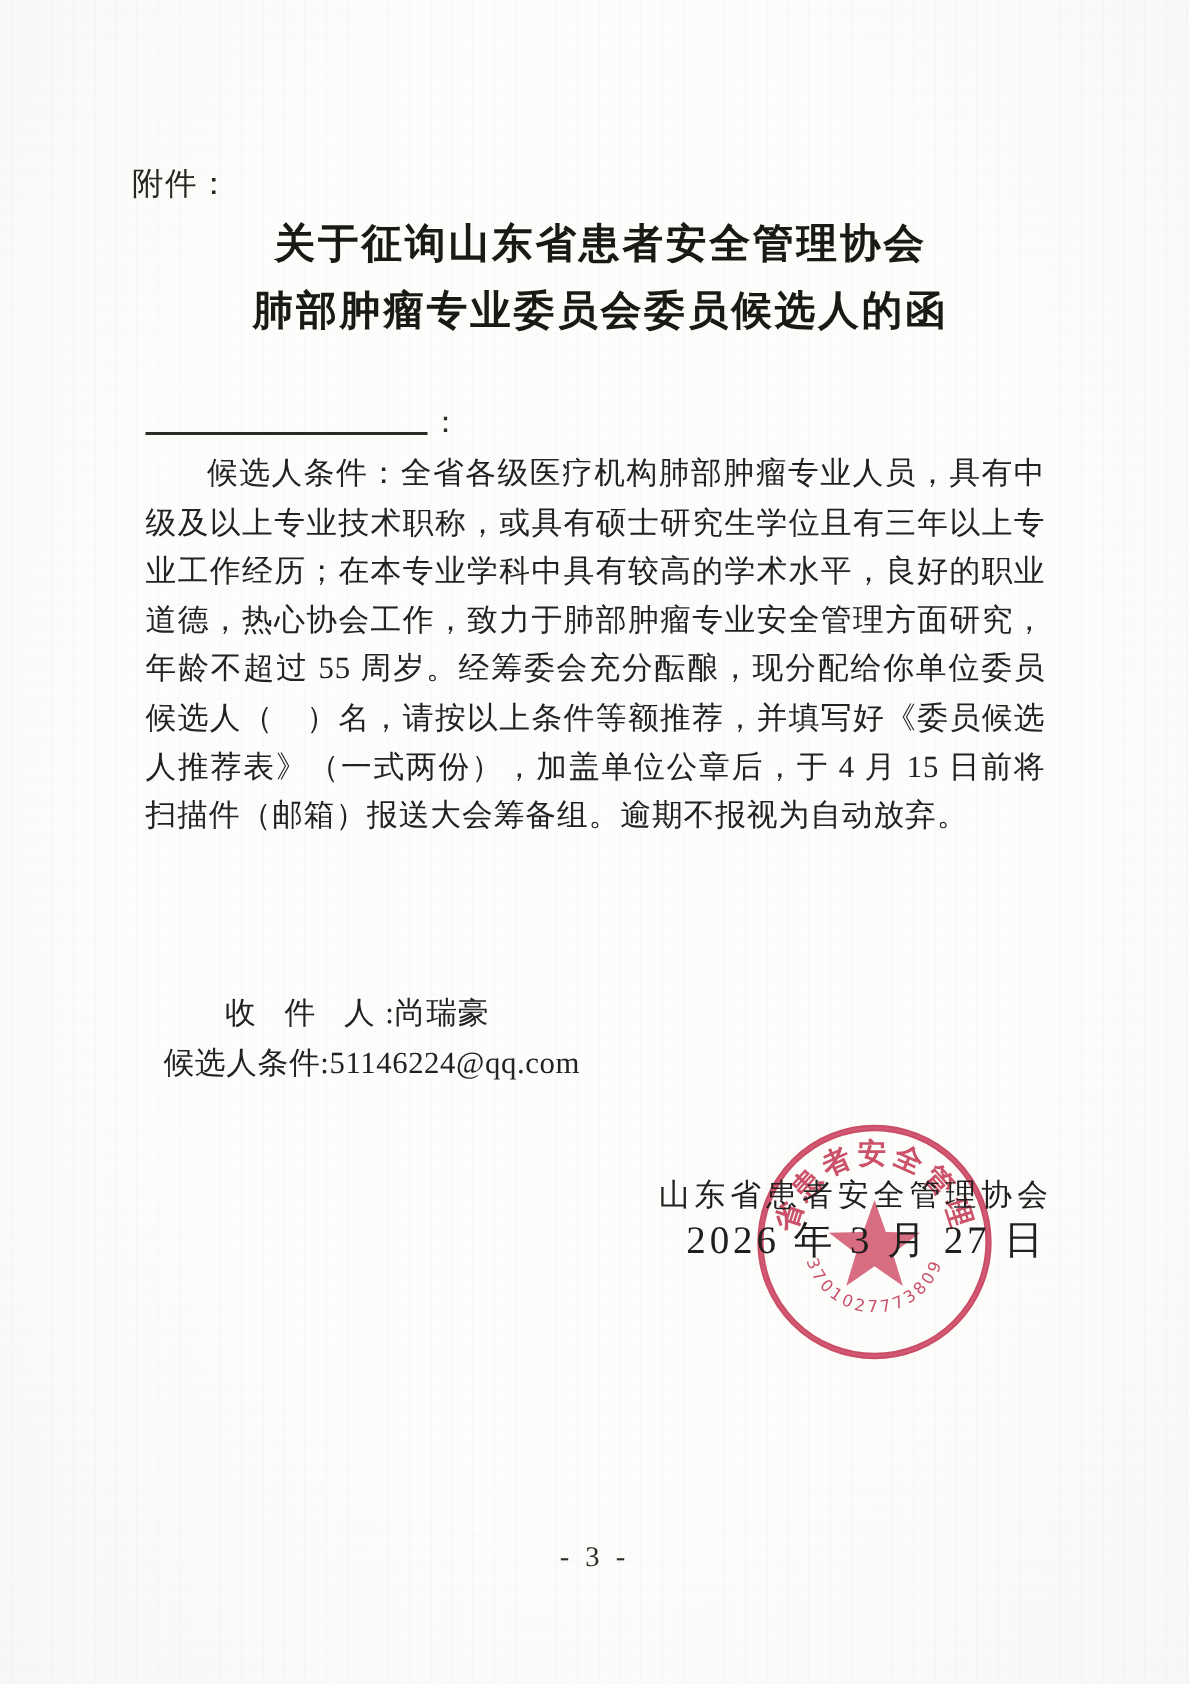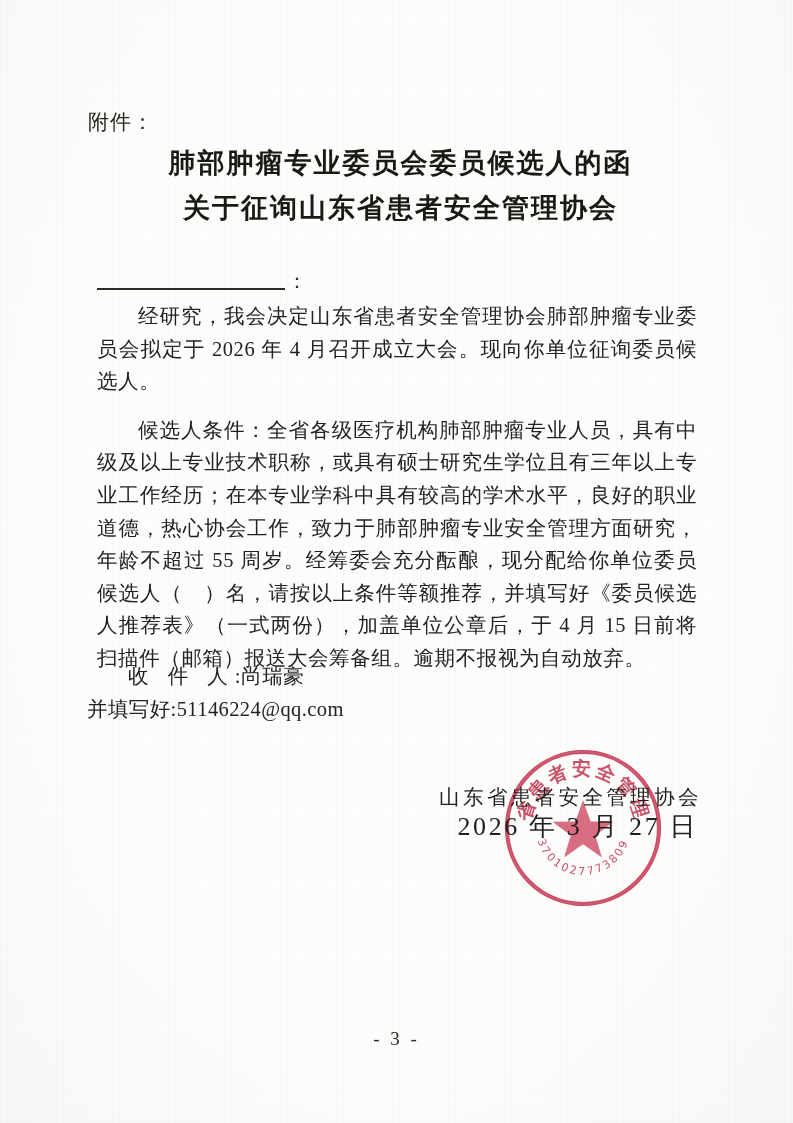--- a/index.html
+++ b/index.html
@@ -128,21 +128,21 @@
     margin: 0;
     text-indent: 2em;
   }
   .para + .para {
     margin-top: 16px;
   }
 
   
   #contact-block {
     position: absolute;
-    left: 87px;
+    left: 109px;
     top: 660px;
     width: 520px;
     font-size: 20.5px;
     line-height: 32.6px;
     color: #222220;
   }
   #contact-recipient {
     text-indent: 2em;
     letter-spacing: 0.6px;
     white-space: nowrap;
@@ -214,40 +214,39 @@
 </head>
 <body>
 
 <div id="page"></div>
 
 <div class="layer">
 
   <div id="attachment-label">附件：</div>
 
   <div id="doc-title">
+    <div class="title-line">关于征询山东省患者安全管理协会</div>
     <div class="title-line">肺部肿瘤专业委员会委员候选人的函</div>
-    <div class="title-line">关于征询山东省患者安全管理协会</div>
   </div>
 
   <div id="recipient-line">
     <div id="recipient-blank"></div>
     <span id="recipient-colon">：</span>
   </div>
 
   <div id="body-text">
-    <p class="para">经研究，我会决定山东省患者安全管理协会肺部肿瘤专业委员会拟定于 2026 年 4 月召开成立大会。现向你单位征询委员候选人。</p>
     <p class="para">候选人条件：全省各级医疗机构肺部肿瘤专业人员，具有中级及以上专业技术职称，或具有硕士研究生学位且有三年以上专业工作经历；在本专业学科中具有较高的学术水平，良好的职业道德，热心协会工作，致力于肺部肿瘤专业安全管理方面研究，年龄不超过 55 周岁。经筹委会充分酝酿，现分配给你单位委员候选人（　）名，请按以上条件等额推荐，并填写好《委员候选人推荐表》（一式两份），加盖单位公章后，于 4 月 15 日前将扫描件（邮箱）报送大会筹备组。逾期不报视为自动放弃。</p>
   </div>
 
   <div id="contact-block">
     <div id="contact-recipient">
       <span class="spaced">收 件 人</span><span>:</span><span>尚瑞豪</span>
     </div>
     <div id="contact-email">
-      <span>并填写好</span><span>:</span><span>51146224@qq.com</span>
+      <span>候选人条件</span><span>:</span><span>51146224@qq.com</span>
     </div>
   </div>
 
   <div id="official-seal">
     <svg viewBox="0 0 160 160" xmlns="http://www.w3.org/2000/svg">
       <defs>
         <path id="sealArcTop" d="M 27,80 A 53,53 0 0 1 133,80"></path>
         <path id="sealArcBottom" d="M 33,80 A 47,47 0 0 0 127,80"></path>
       </defs>
 

